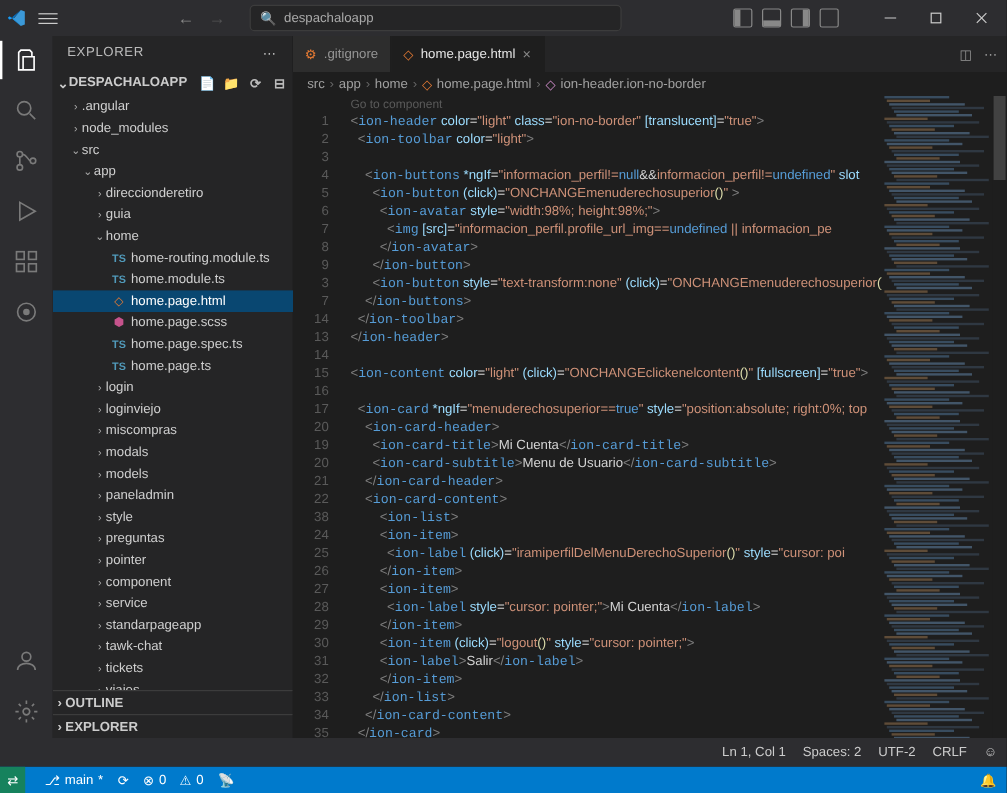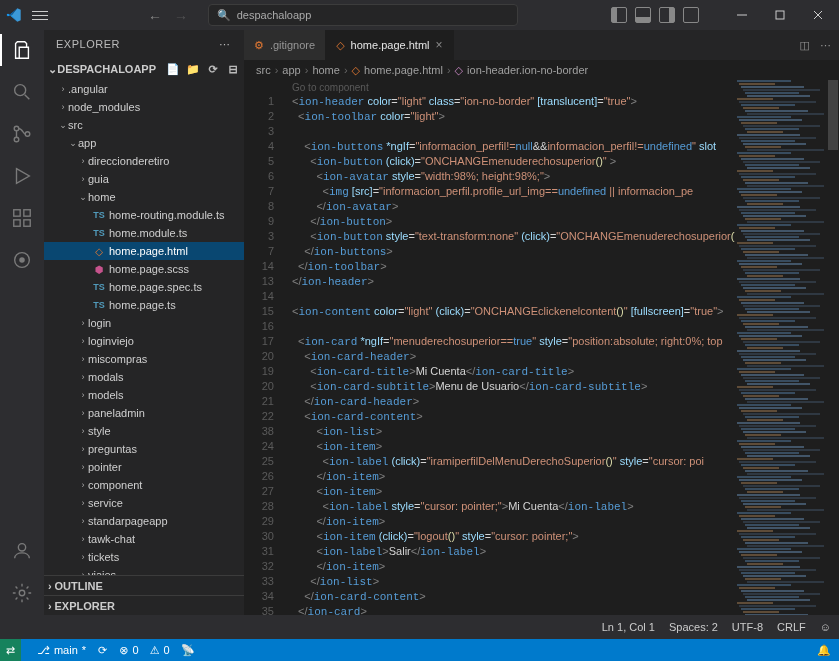--- a/index.html
+++ b/index.html
@@ -567,21 +567,21 @@
     <div class="scrollbar-v">
         <div class="thumb"></div>
       </div>
   </div>
 </div>
 
 <div class="warnbar">
   <div class="right">
     <span>Ln 1, Col 1</span>
     <span>Spaces: 2</span>
-    <span>UTF-8</span>
+    <span>UTF-2</span>
     <span>CRLF</span>
     <span>☺</span>
   </div>
 </div>
 
 <div class="status">
   <div class="remote">⇄</div>
   <div class="pill">
       <span>⎇</span>
       <span>main</span>

